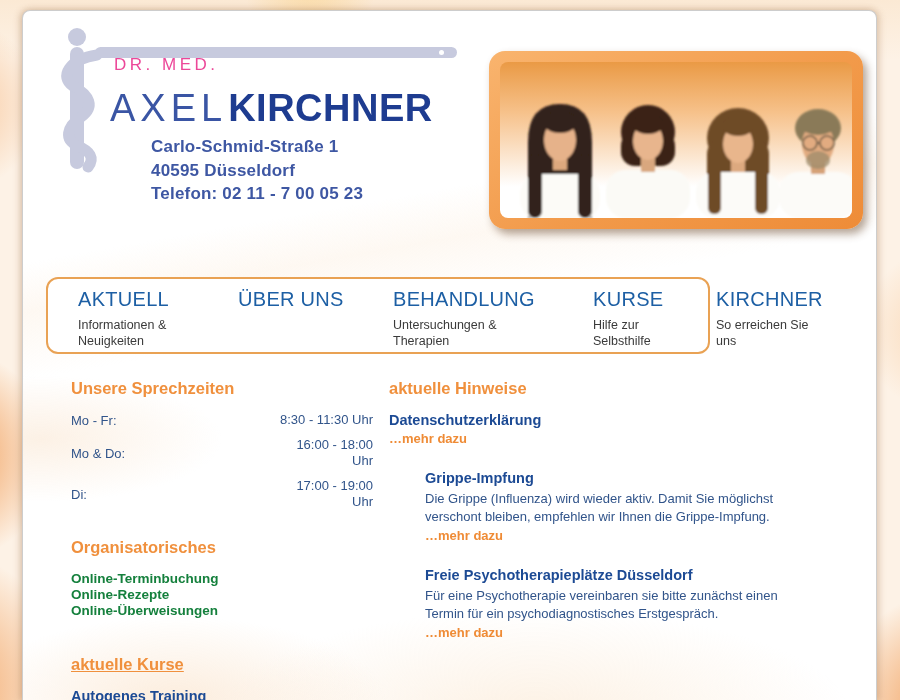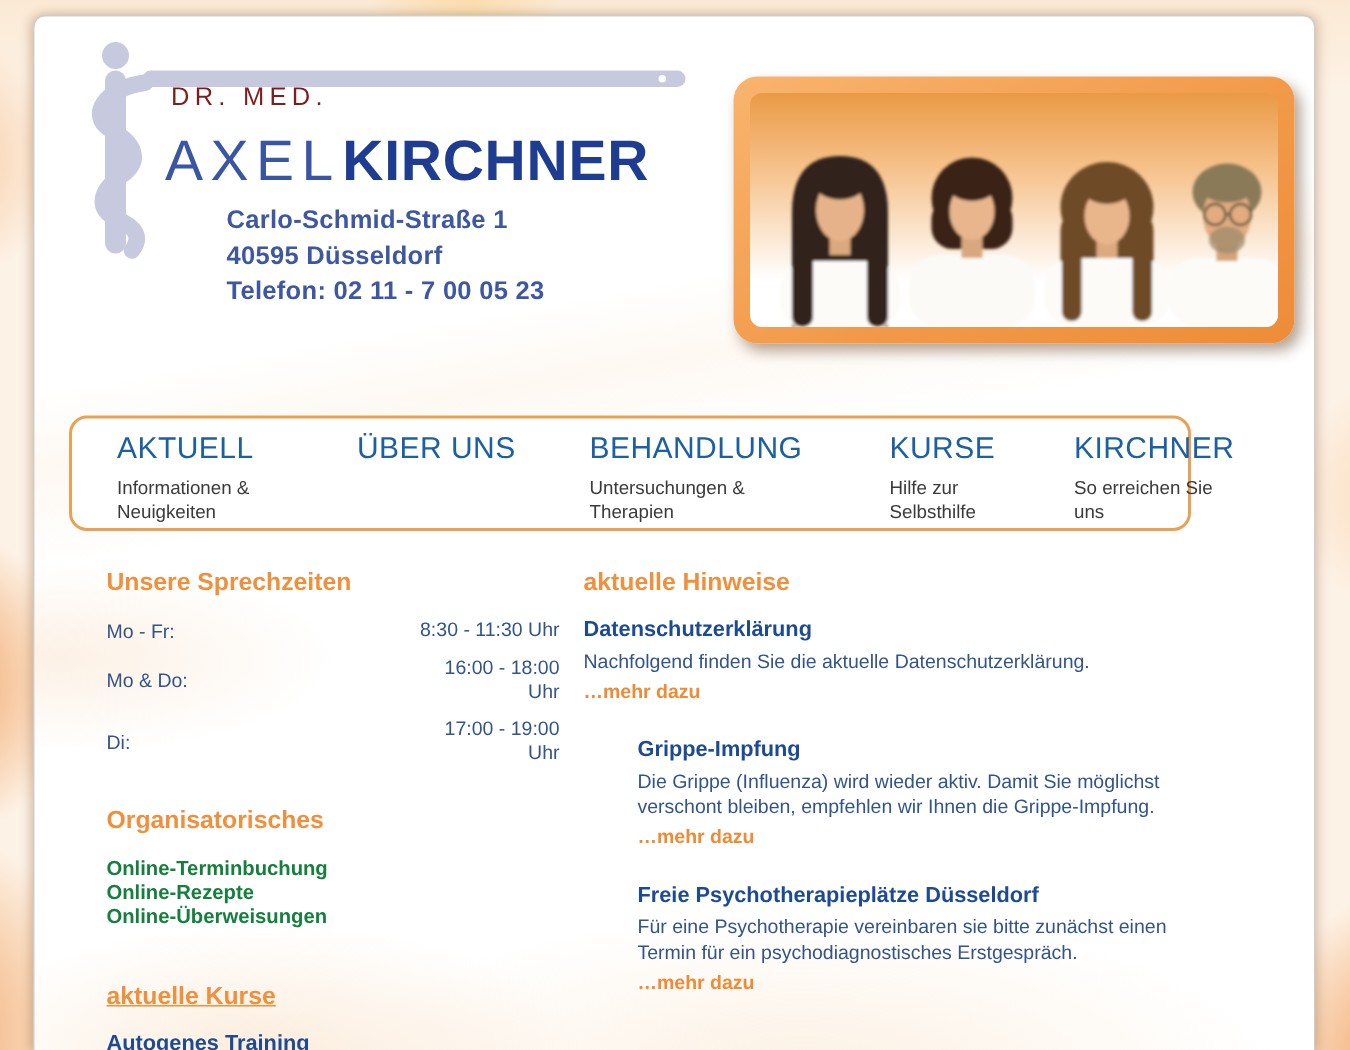--- a/index.html
+++ b/index.html
@@ -28,41 +28,41 @@
     background:
       radial-gradient(ellipse 300px 120px at 18% 100%, rgba(248,214,178,.45), transparent 70%),
       radial-gradient(ellipse 420px 140px at 60% 102%, rgba(250,227,200,.5), transparent 75%),
       radial-gradient(ellipse 260px 90px at 2% 62%, rgba(248,220,190,.4), transparent 70%),
       linear-gradient(170deg, transparent 30%, rgba(252,236,218,.35) 36%, transparent 44%);
   }
   
   .staff-svg{position:absolute;left:20px;top:16px;width:72px;height:152px;}
   .logo-rod{position:absolute;left:72px;top:36px;width:362px;height:11px;border-radius:6px;background:#c7cade;}
   .logo-rod::after{content:"";position:absolute;right:13px;top:3px;width:5px;height:5px;border-radius:50%;background:#ffffff;}
-  .dr-med{position:absolute;left:91px;top:44px;font-size:17px;letter-spacing:3.5px;color:#7f1d1d;}
+  .dr-med{position:absolute;left:91px;top:44px;font-size:17px;letter-spacing:3.5px;color:#ec4899;}
   .brand-name{position:absolute;left:87px;top:76px;font-size:38px;color:#1e3c90;font-weight:bold;white-space:nowrap;}
   .brand-name .first{font-weight:normal;color:#3a55a4;letter-spacing:5px;margin-right:1px;}
   .brand-name .last{letter-spacing:0.5px;}
   .address{position:absolute;left:128px;top:124px;font-size:17px;font-weight:bold;color:#3e57a3;line-height:23.5px;letter-spacing:0.2px;}
   
   .photo-frame{
     position:absolute;left:466px;top:40px;width:374px;height:178px;box-sizing:border-box;
     border-radius:16px;padding:11px;
     background:linear-gradient(150deg,#f9b params 56e,#f09040); 
     background:linear-gradient(150deg,#f9b46e 0%,#f29a4a 55%,#ee8c38 100%);
     box-shadow:4px 5px 9px rgba(90,55,25,.45);
   }
   .photo{
     width:100%;height:100%;border-radius:8px;overflow:hidden;
     background:linear-gradient(180deg,#ea9a45 0%,#f6c18a 32%,#ffffff 80%);
   }
   .photo svg{display:block;width:100%;height:100%;}
   
   .nav{
-    position:absolute;left:23px;top:266px;width:748px;height:77px;box-sizing:border-box;
+    position:absolute;left:23px;top:266px;width:664px;height:77px;box-sizing:border-box;
     background:#ffffff;border:2px solid #e9a254;border-radius:12px;
   }
   .nav-item{position:absolute;top:9px;cursor:pointer;}
   .nav-item:nth-child(1){left:30px;width:145px;}
   .nav-item:nth-child(2){left:190px;width:130px;}
   .nav-item:nth-child(3){left:345px;width:140px;}
   .nav-item:nth-child(4){left:545px;width:92px;}
   .nav-item:nth-child(5){left:668px;width:110px;}
   .nav-title{font-size:20px;color:#1d5fa4;white-space:nowrap;letter-spacing:0.3px;}
   .nav-sub{margin-top:6px;font-size:12.5px;line-height:1.3;color:#3a3a3a;}
@@ -201,21 +201,20 @@
       <div class="item-title">Autogenes Training</div>
 
     </div>
   </div>
 
   <div class="col-right">
     <div class="section-title">aktuelle Hinweise</div>
 
     <div class="item">
       <div class="item-title">Datenschutzerklärung</div>
-      <div class="item-text">Nachfolgend finden Sie die aktuelle Datenschutzerklärung.</div>
       <div class="more-link">…mehr dazu</div>
     </div>
 
     <div class="item">
       <div class="item-title">Grippe-Impfung</div>
       <div class="item-text">Die Grippe (Influenza) wird wieder aktiv. Damit Sie möglichst verschont bleiben, empfehlen wir Ihnen die Grippe-Impfung.</div>
       <div class="more-link">…mehr dazu</div>
     </div>
 
     <div class="item">

